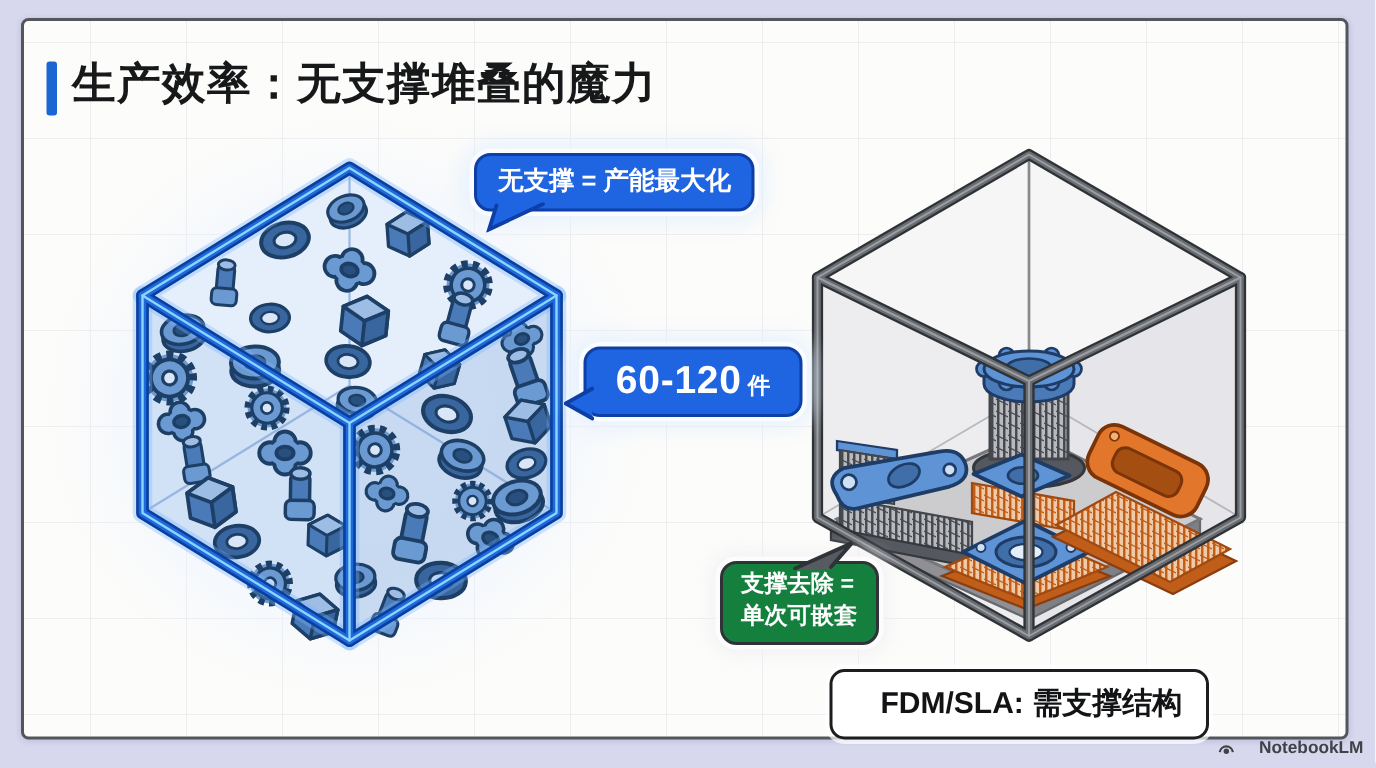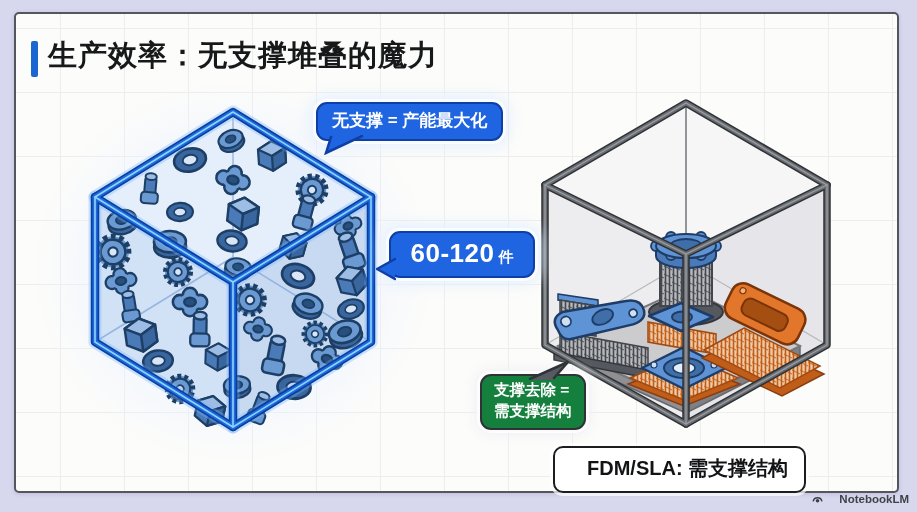--- a/index.html
+++ b/index.html
@@ -261,21 +261,21 @@
   <div class="bubble" id="bubble-nesting">
     <span class="val">60-120</span><span class="unit">件</span>
     <svg class="tail" style="left:-15px;top:24px;" width="20" height="24" viewBox="0 0 20 24">
       <polygon points="1,12 19,1 19,23" fill="#1f64e0"></polygon>
       <path d="M19,2 L1,12 L19,22" fill="none" stroke="#0d3fa6" stroke-width="2.5" stroke-linecap="round"></path>
     </svg>
   </div>
 
   <div class="bubble" id="bubble-gray">
     <span>支撑去除 =</span><br>
-    <span>需支撑结构</span>
+    <span>单次可嵌套</span>
     <svg class="tail" style="right:14px;top:-16px;" width="42" height="20" viewBox="0 0 42 20">
       <polygon points="40,2 2,20 26,20" fill="#565b61"></polygon>
       <path d="M2,19 L40,2 L26,18" fill="none" stroke="#2f3338" stroke-width="2.5" stroke-linecap="round"></path>
     </svg>
   </div>
 
   <div class="pill" id="pill-right">FDM/SLA: 需支撑结构</div>
 
   <div class="watermark">
     <svg width="13" height="13" viewBox="0 0 13 13">

